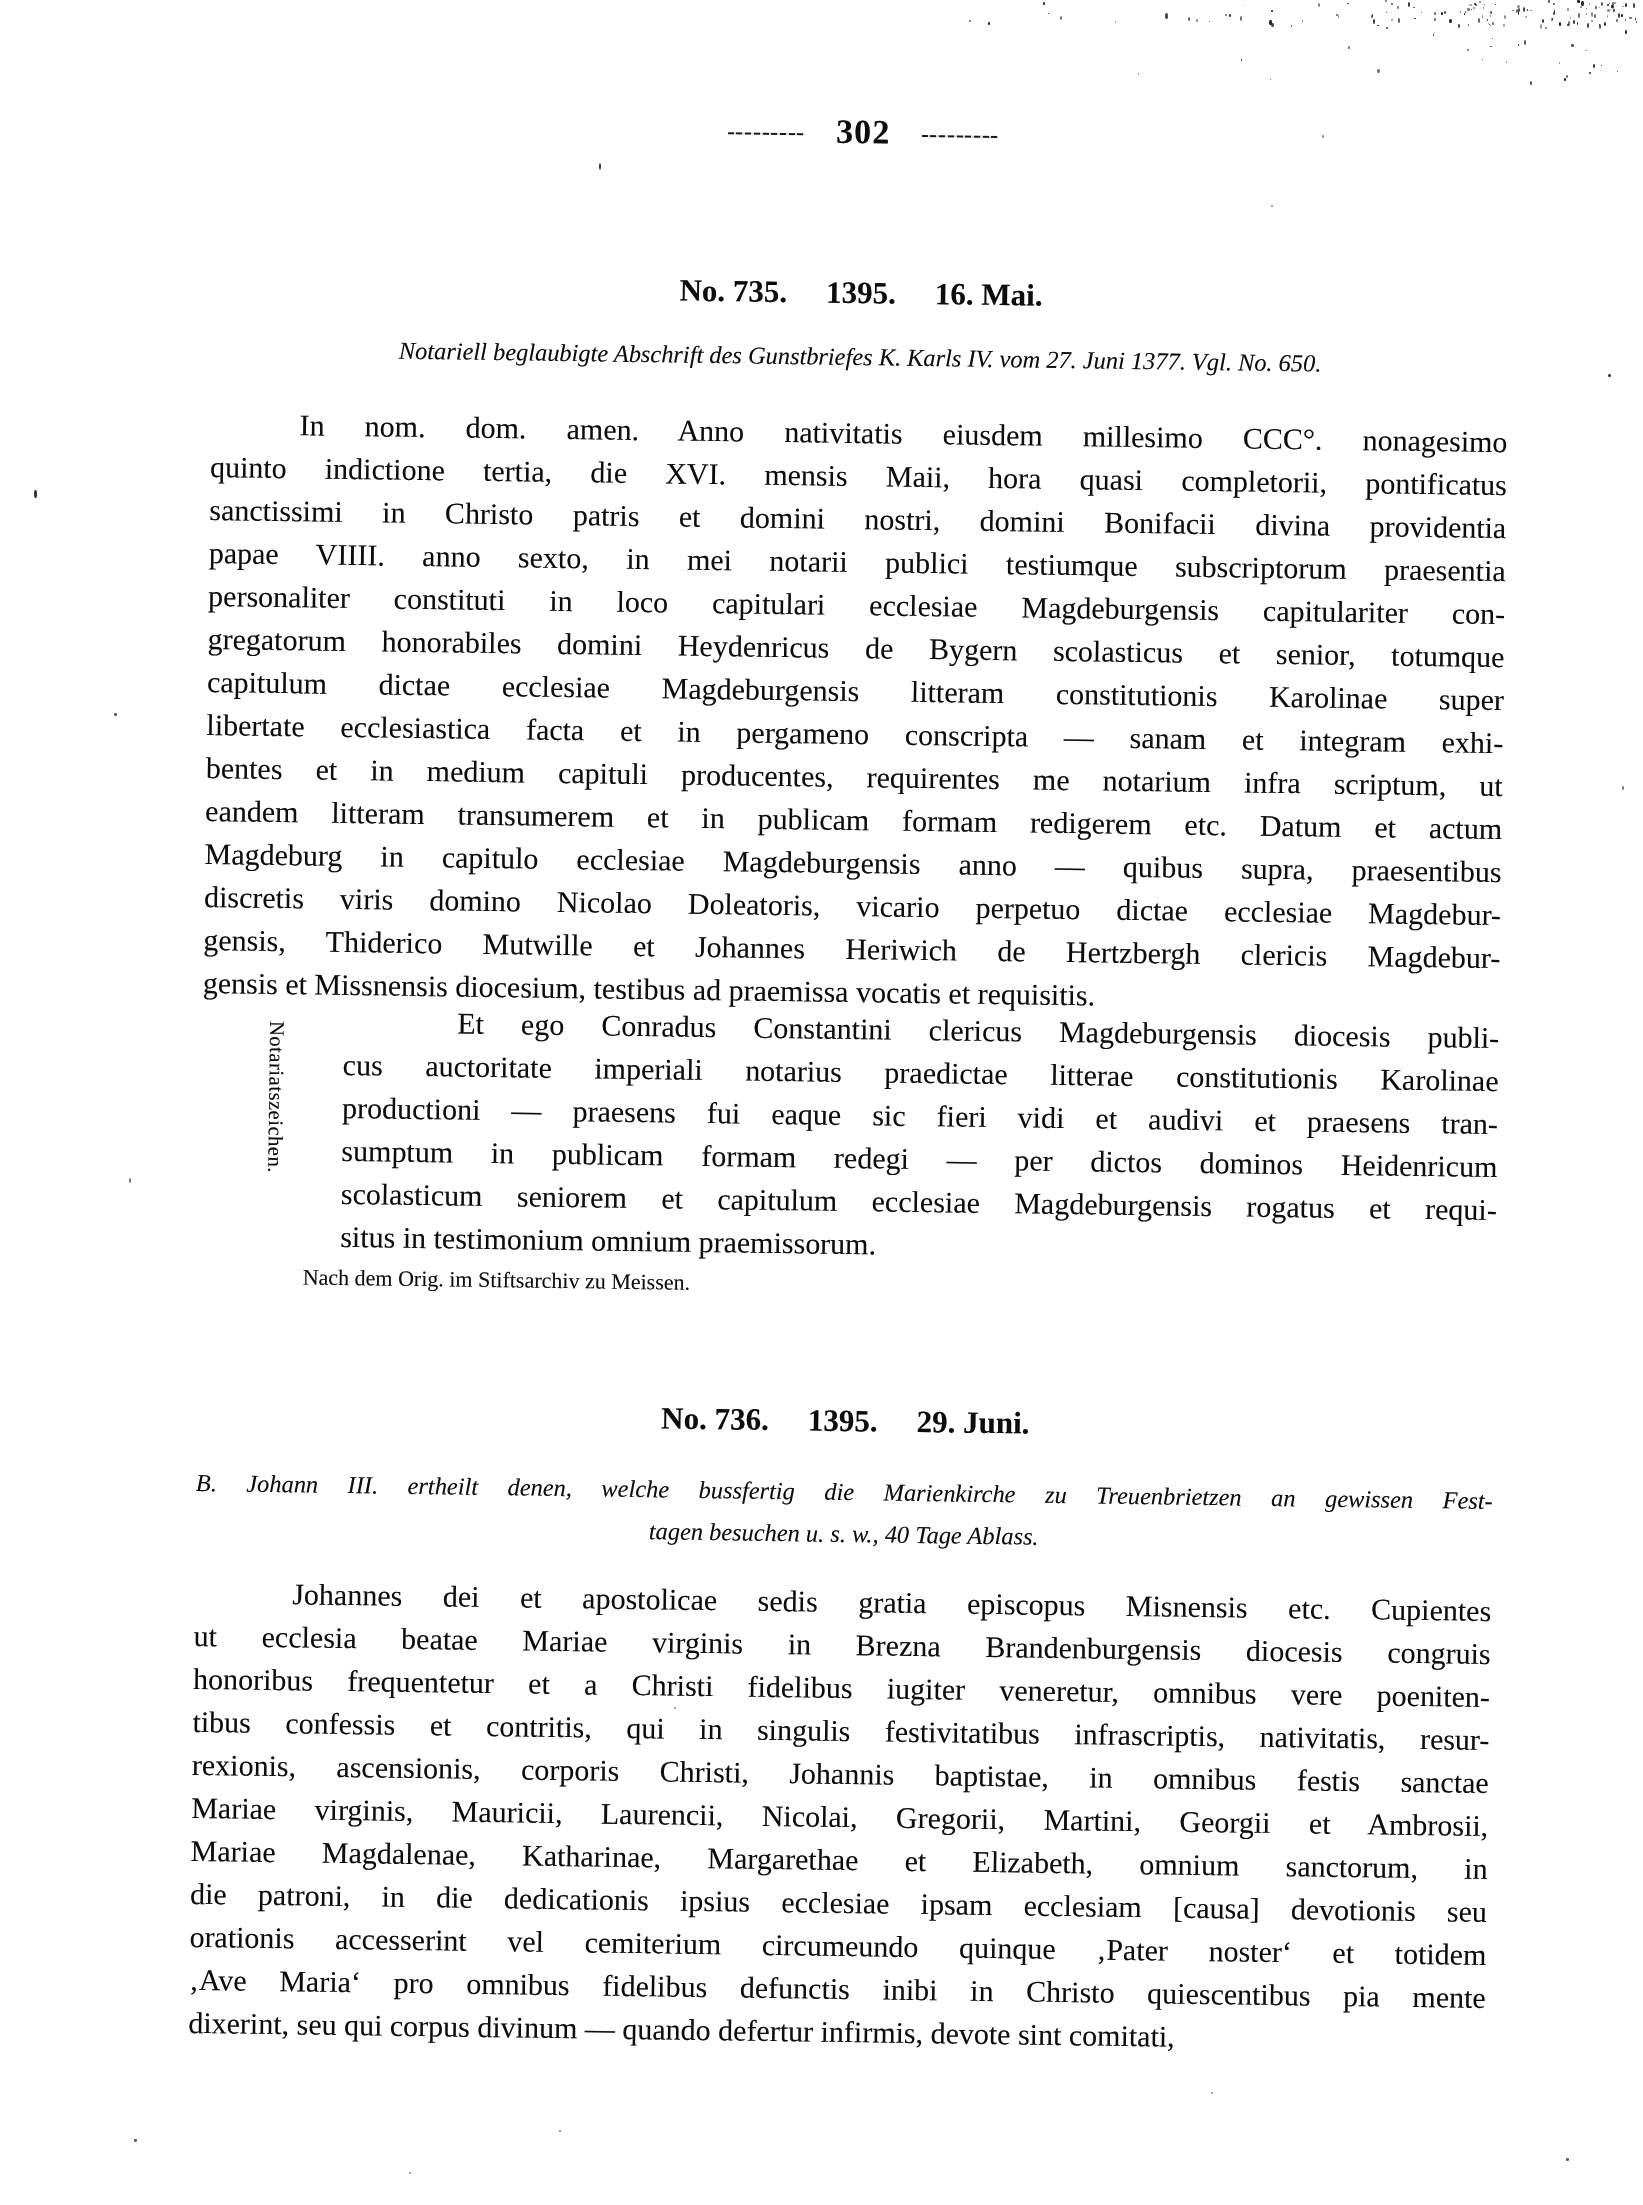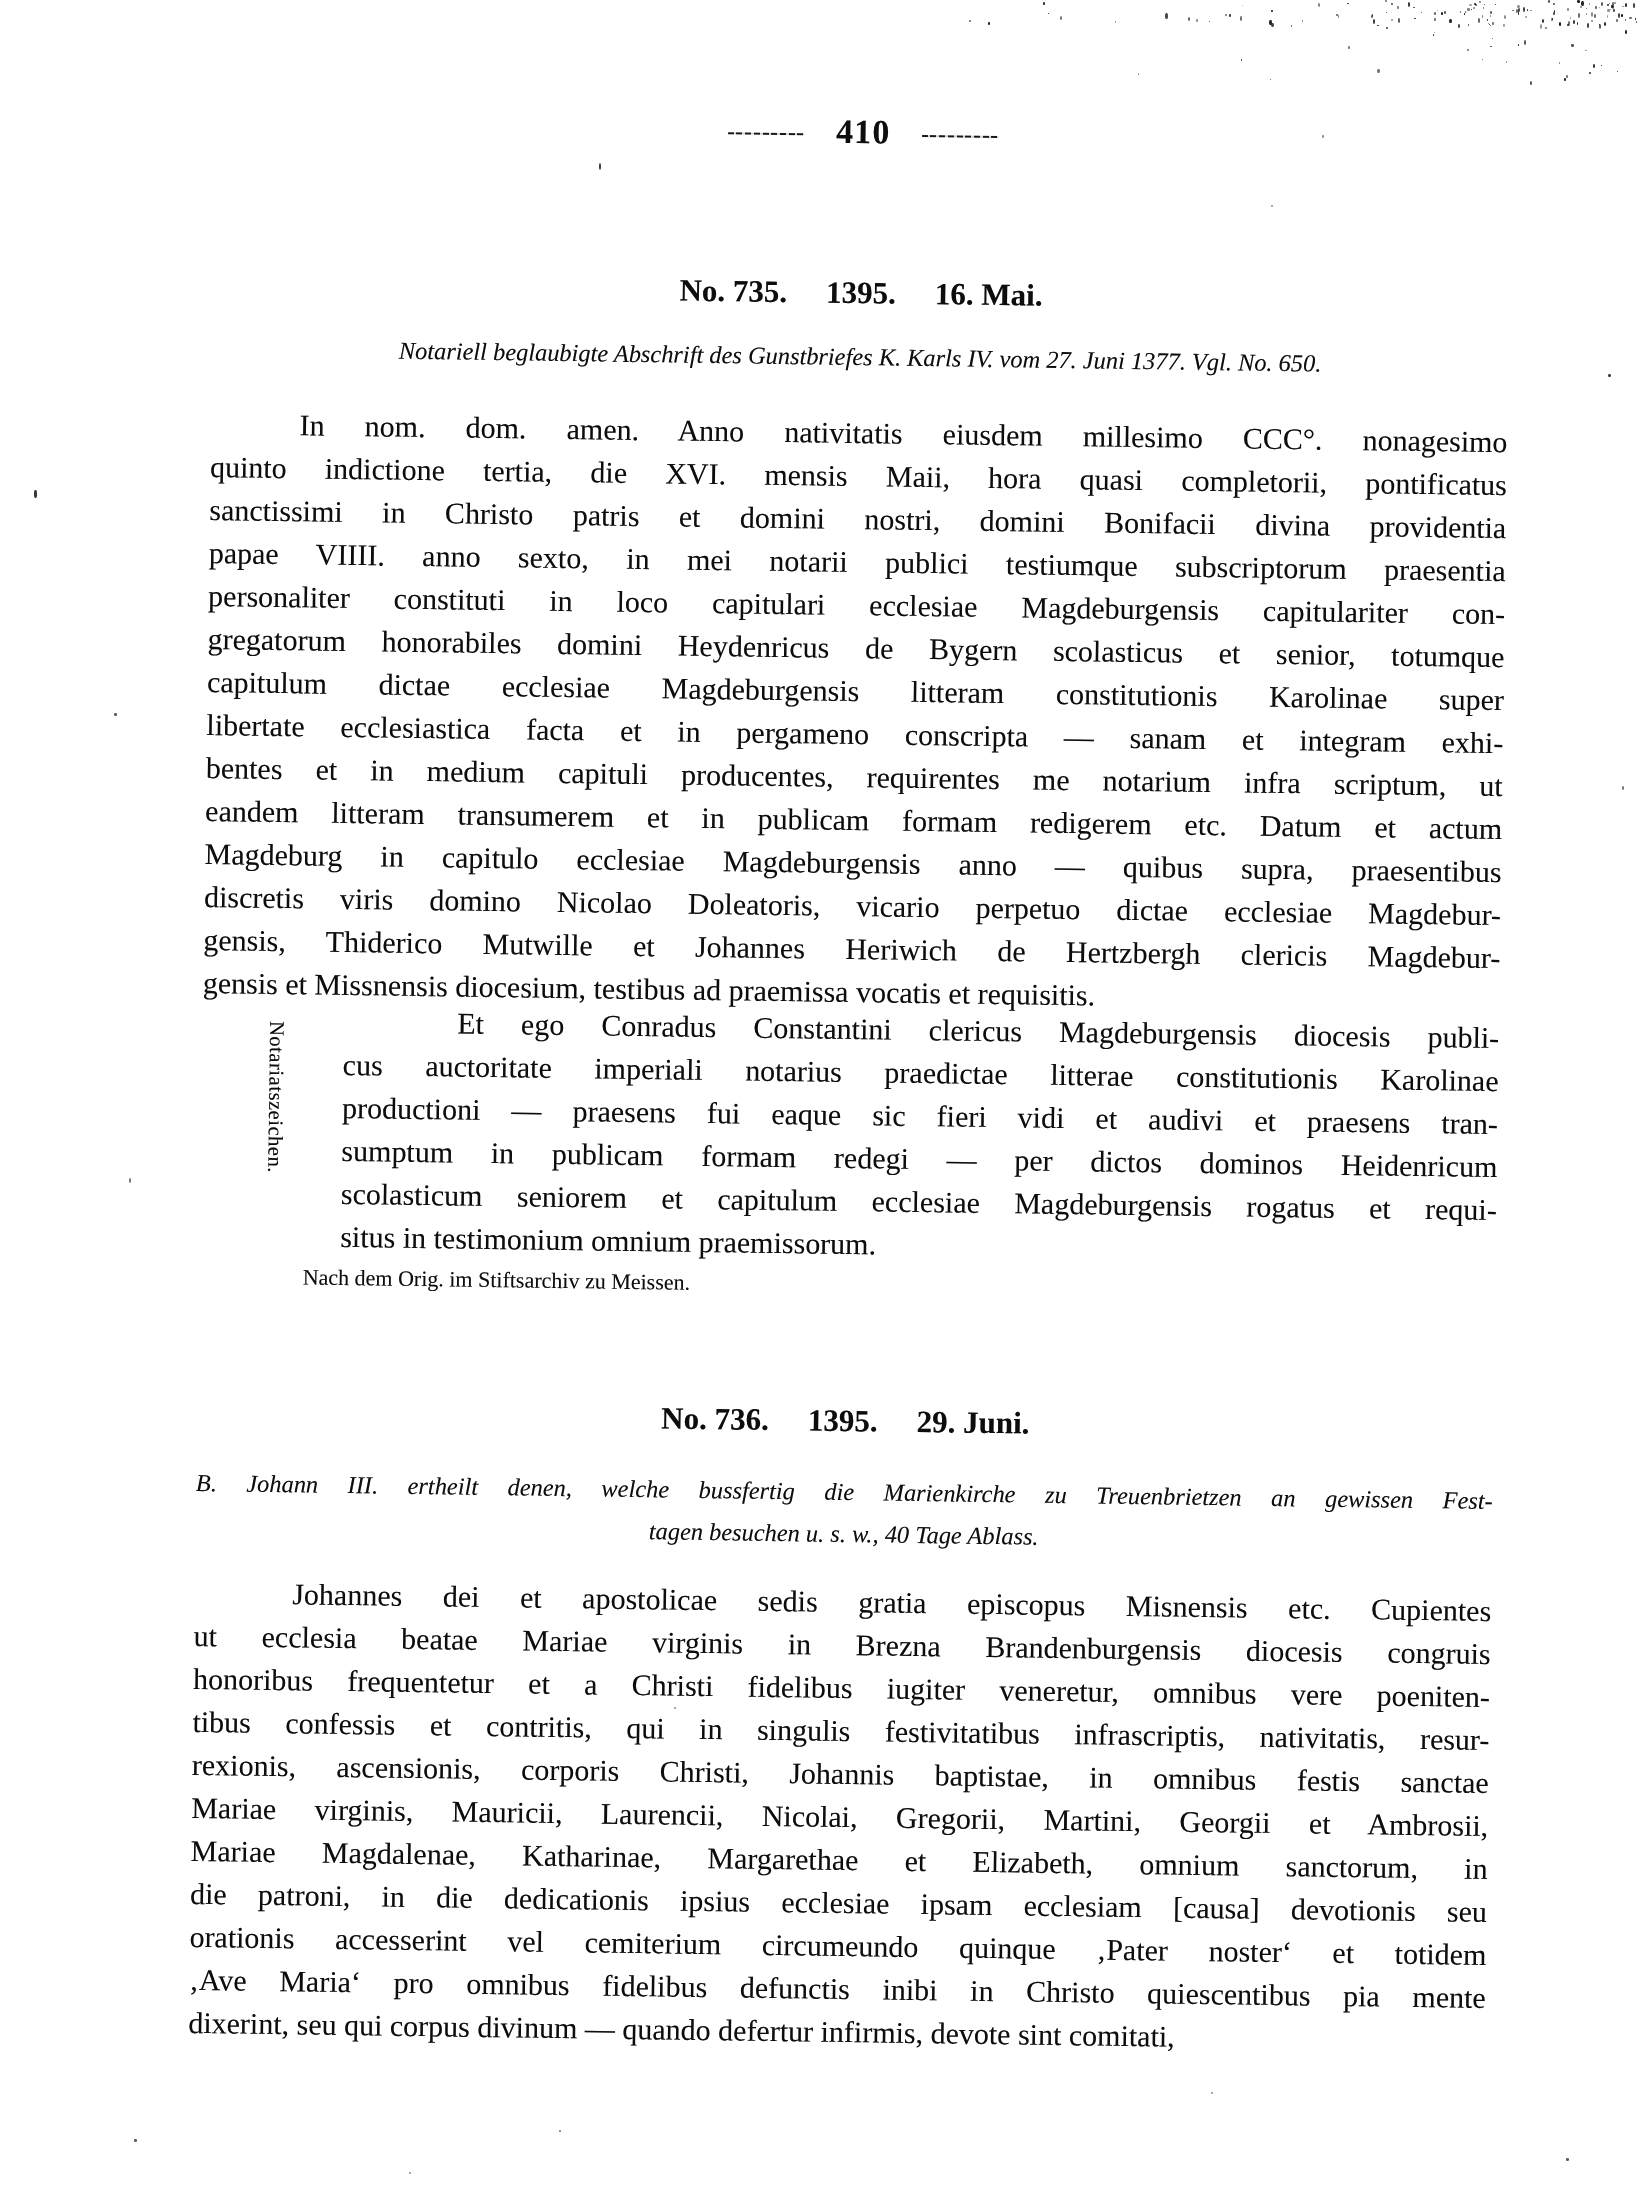--- a/index.html
+++ b/index.html
@@ -83,21 +83,21 @@
   .speck { position: absolute; background: #141414; border-radius: 45%; }
 </style>
 </head>
 <body>
 
 <div id="scan-page">
   <div id="tilt">
 
     <div class="header-row">
       <div class="rule"></div>
-      <div class="pgnum inkish">410</div>
+      <div class="pgnum inkish">302</div>
       <div class="rule"></div>
     </div>
 
     <div class="entry-heading inkish" id="heading-735">
       <span>No. 735.</span>
       <span>1395.</span>
       <span>16. Mai.</span>
     </div>
 
     <div class="subtitle inkish" id="subtitle-735">

